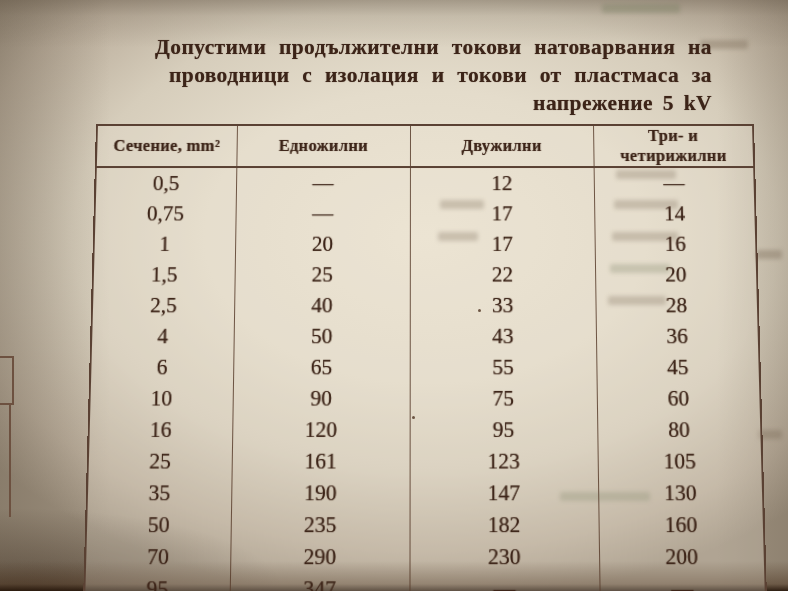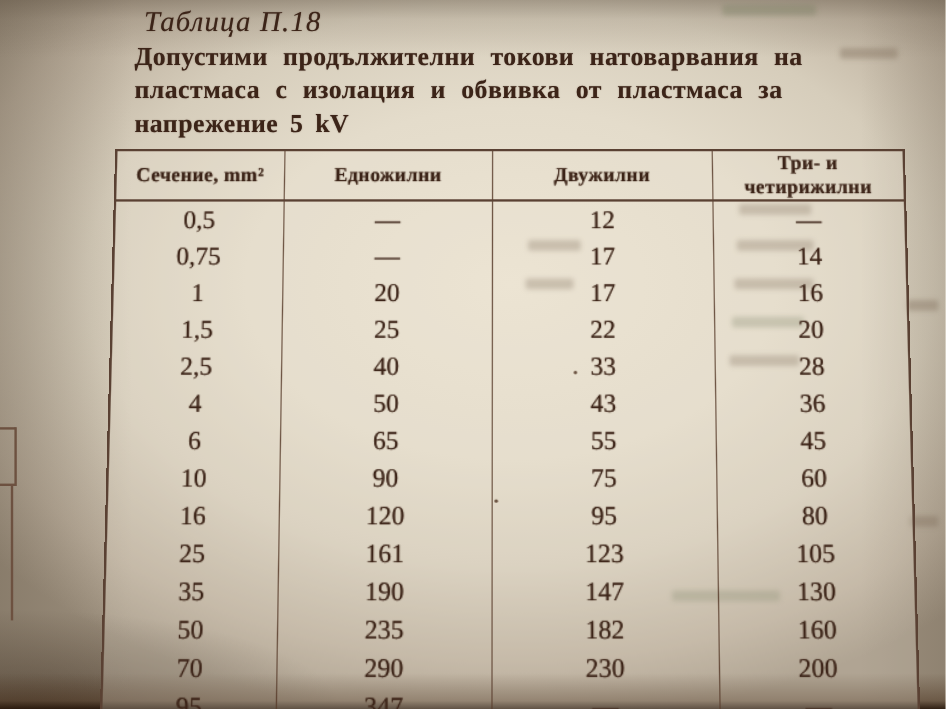--- a/index.html
+++ b/index.html
@@ -51,20 +51,21 @@
   .heading {
     position: absolute;
     left: 112px; top: 33px;
     width: 600px;
     font-weight: bold;
     font-size: 21.5px;
     line-height: 28px;
     word-spacing: 7px;
     letter-spacing: 0.4px;
     text-shadow: 0 0 1px rgba(60,36,24,0.55);
+    text-align: right;
   }
   .heading .ln3 { word-spacing: 4px; }
 
   .table-tilt {
     position: absolute;
     left: 96px; top: 124px;
     width: 656px; height: 460px;
     transform: perspective(950px) rotateX(4.5deg);
     transform-origin: 50% 0%;
   }
@@ -120,24 +121,23 @@
   <div class="ghost" style="left:438px; top:232px; width:40px;"></div>
   <div class="ghost green" style="left:560px; top:492px; width:90px;"></div>
   <div class="ghost" style="left:756px; top:250px; width:26px;"></div>
   <div class="ghost" style="left:758px; top:430px; width:24px;"></div>
 
   <div class="frag" style="left:0; top:356px; width:13px; height:2px;"></div>
   <div class="frag" style="left:0; top:403px; width:13px; height:2px;"></div>
   <div class="frag" style="left:12px; top:356px; width:2px; height:49px;"></div>
   <div class="frag" style="left:9px; top:405px; width:2px; height:112px;"></div>
 
-  <div class="caption">Таблица П.18</div>
   <div class="heading">
     <div class="ln1">Допустими продължителни токови натоварвания на</div>
-    <div class="ln2">пластмаса с изолация и обвивка от пластмаса за</div>
+    <div class="ln2">проводници с изолация и токови от пластмаса за</div>
     <div class="ln3">напрежение 5 kV</div>
   </div>
 
   <div class="table-tilt">
     <table class="ptable">
       <colgroup>
         <col style="width:140px">
           <col style="width:173px">
           <col style="width:183px">
           <col style="width:160px">

